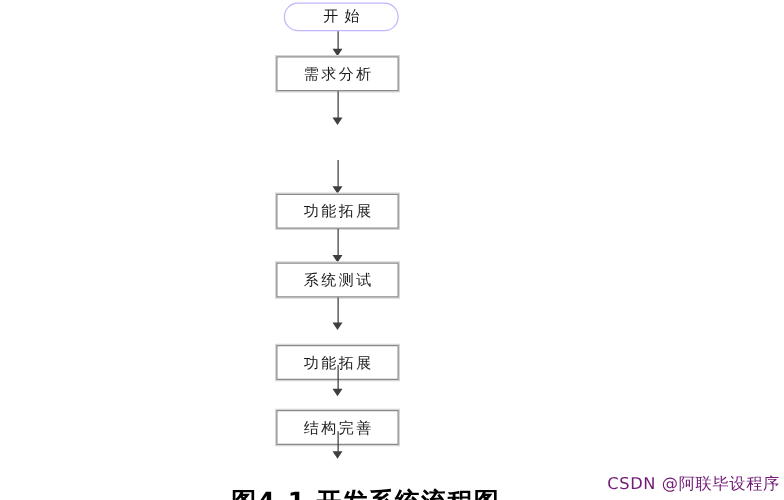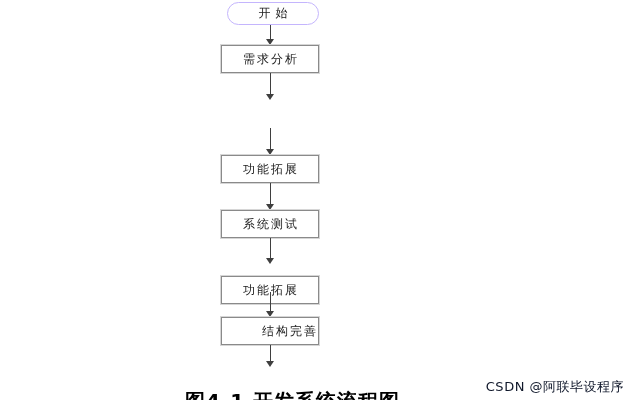--- a/index.html
+++ b/index.html
@@ -44,21 +44,21 @@
     height: 28px;
     border: 1px solid #8a8a8a;
     box-shadow: 0 0 0 1px #d6d6d6;
   }
   .n0 { top: 2px; }
   .n1 { top: 45px; }
   .n2 { top: 100px; }
   .n3 { top: 155px; }
   .n4 { top: 210px; }
   .n5 { top: 276px; }
-  .n6 { top: 317px; justify-content: flex-end; }
+  .n6 { top: 328px; }
   .n7 { top: 367px; }
   
   .arrow {
     position: absolute;
     left: 266px;
     width: 9px;
   }
   .arrow::before {
     content: "";
     position: absolute;
@@ -97,21 +97,21 @@
     color: #000000;
     white-space: nowrap;
     letter-spacing: 1px;
   }
   
   .watermark {
     position: absolute;
     right: 3px;
     top: 378px;
     font-size: 13px;
-    color: #0f172a;
+    color: #701a75;
     white-space: nowrap;
     letter-spacing: 0.5px;
   }
 </style>
 </head>
 <body>
 
 <div id="canvas">
 
   <div class="node terminator n0">

